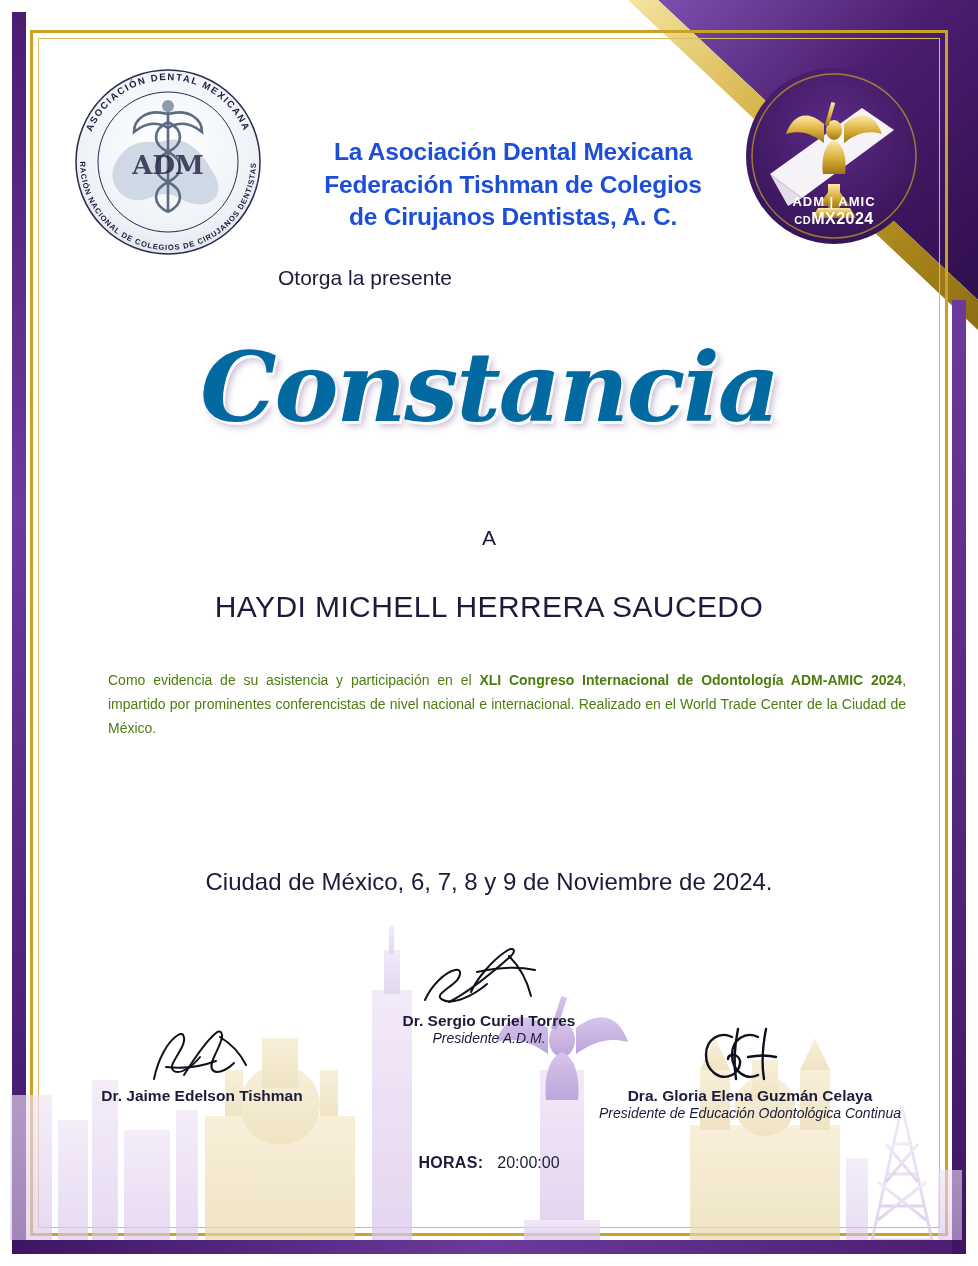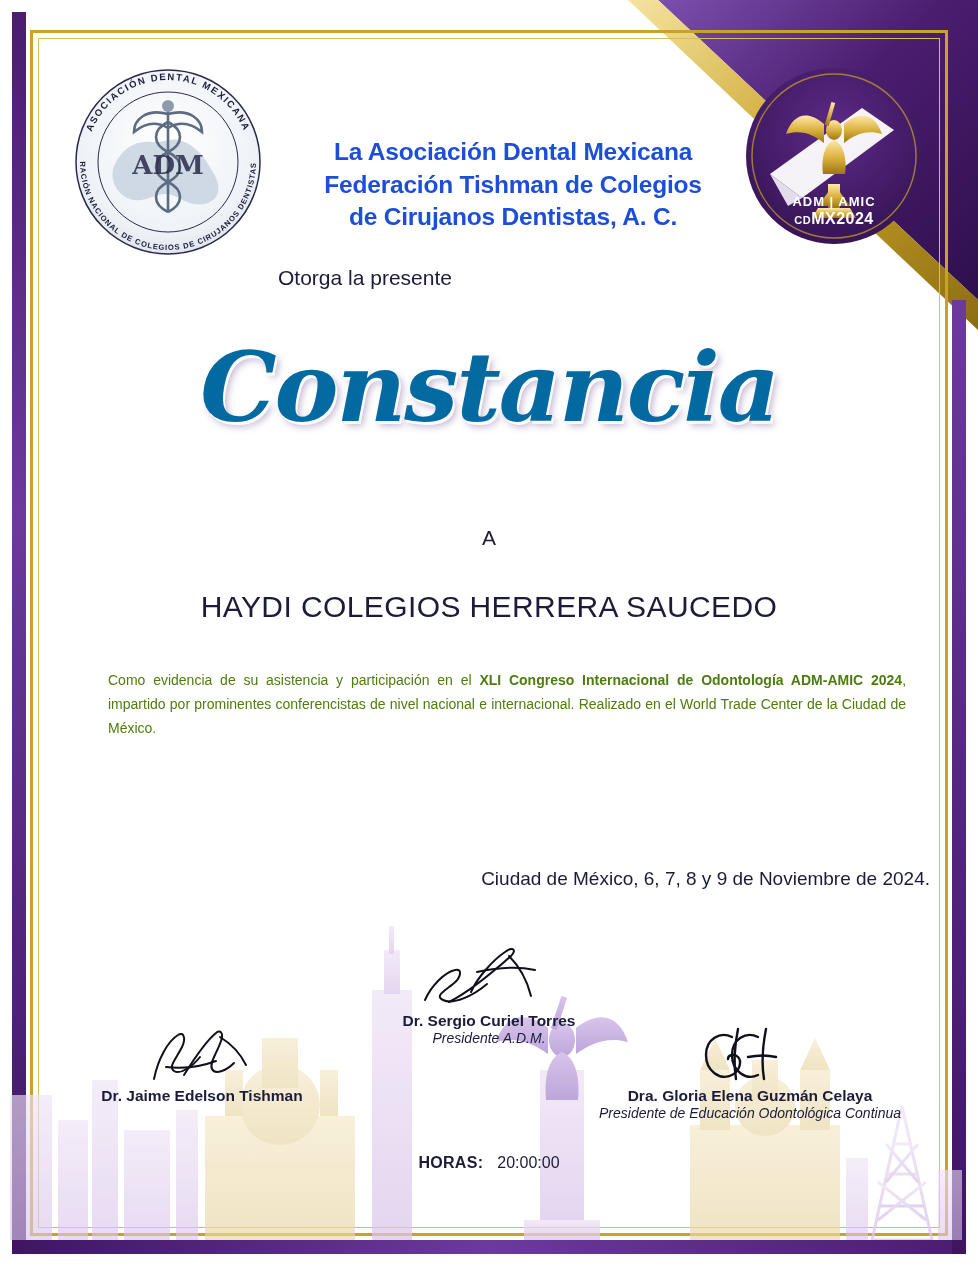--- a/index.html
+++ b/index.html
@@ -189,22 +189,22 @@
     text-align: justify;
     margin-left: 36px;
   }
   .body-text b { font-weight: bold; }
 
   .place-date {
     position: absolute;
     left: 0;
     right: 0;
     top: 820px;
-    text-align: right;
-    font-size: 19px;
+    text-align: center;
+    font-size: 24px;
     color: #1b1b3a;
   }
 
   
   .sig {
     position: absolute;
     text-align: center;
     color: #1b1b3a;
   }
   .sig .sig-mark {
@@ -426,21 +426,21 @@
     </div>
 
     <div class="otorga">Otorga la presente</div>
 
     <div class="constancia-wrap">
       <span class="constancia">Constancia</span>
     </div>
 
     <div class="a-letter">A</div>
 
-    <div class="recipient">HAYDI COLEGIOS HERRERA SAUCEDO</div>
+    <div class="recipient">HAYDI MICHELL HERRERA SAUCEDO</div>
 
     <div class="body-text">
       <span>Como evidencia de su asistencia y participación en el </span><b>XLI Congreso Internacional de Odontología ADM-AMIC 2024</b><span>, impartido por prominentes conferencistas de nivel nacional e internacional. Realizado en el World Trade Center de la Ciudad de México.</span>
     </div>
 
     <div class="place-date">Ciudad de México, 6, 7, 8 y 9 de Noviembre de 2024.</div>
 
     <div class="sig sig-center">
       <div class="sig-mark">
         <svg width="200" height="62" viewBox="0 0 200 62" xmlns="http://www.w3.org/2000/svg">

